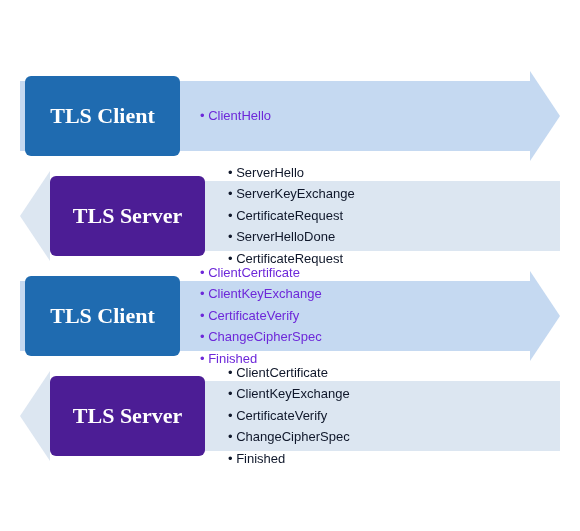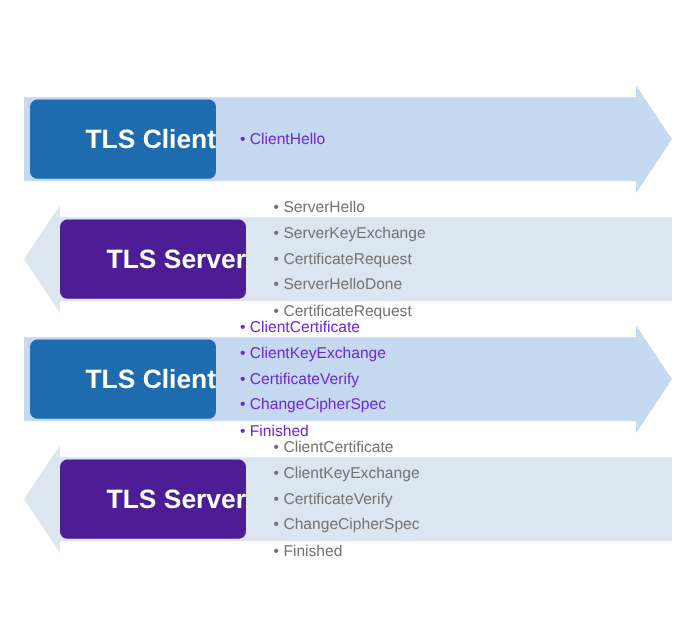--- a/index.html
+++ b/index.html
@@ -74,25 +74,26 @@
 
     
     .tls-label {
       background: #1f6bb0;
       color: #fff;
       font-size: 22px;
       font-weight: bold;
       border-radius: 6px;
       display: flex;
       align-items: center;
-      justify-content: flex-end;
+      justify-content: center;
       width: 155px;
-      height: 66px;
+      height: 80px;
       z-index: 2;
       flex-shrink: 0;
+      font-family: Liberation Serif, serif;
     }
 
     .tls-label-right {
       background: #4c1d95;
     }
 
     
     .arrow-right .tls-label {
       margin-left: 5px;
     }
@@ -105,21 +106,21 @@
     }
 
     
     .arrow-left .tls-label {
       margin-right: 5px;
     }
 
     .arrow-left .bullet-text {
       padding: 0 20px 0 18px;
       flex: 1;
-      color: #737373;
+      color: #0f172a;
       line-height: 1.65;
     }
 
     .bullet-item::before {
       content: "• ";
     }
   </style>
 </head>
 <body>
 

